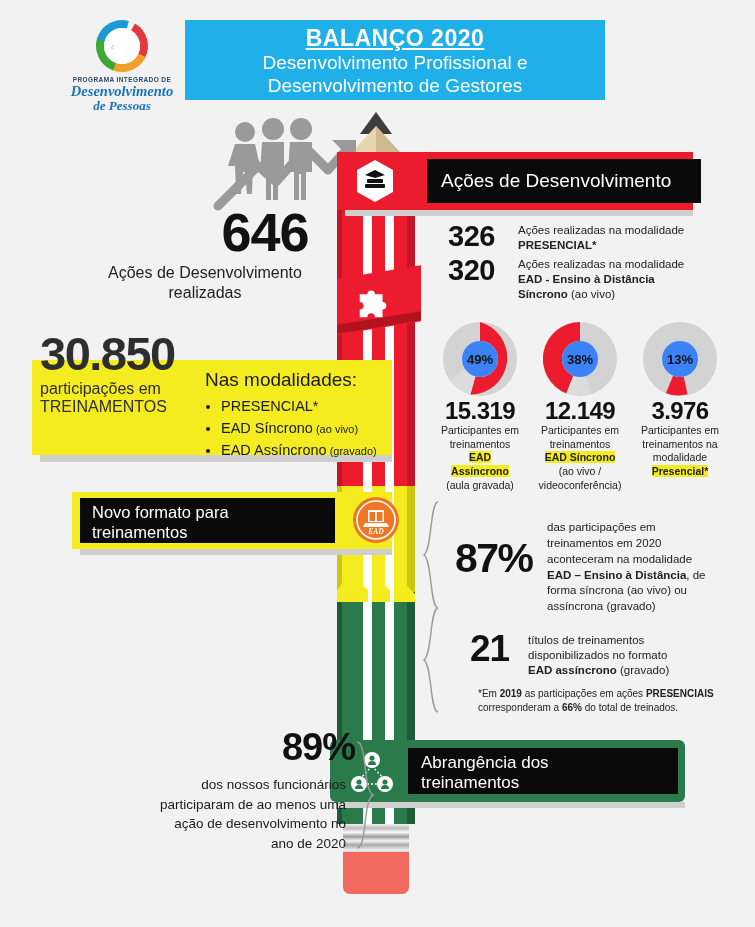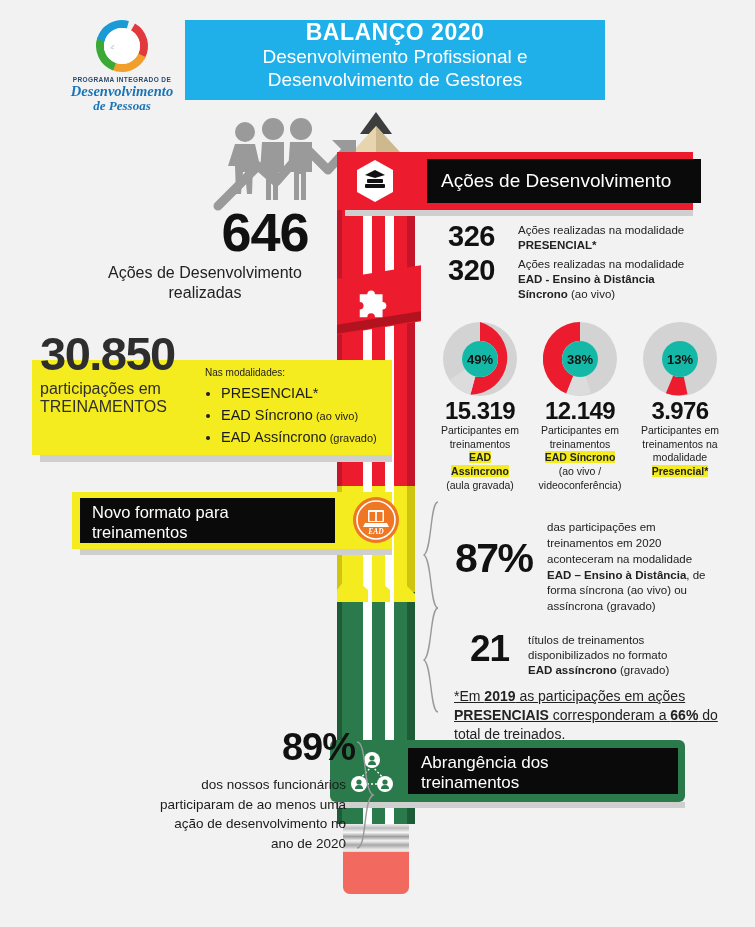--- a/index.html
+++ b/index.html
@@ -19,21 +19,21 @@
 
   
   #header-band{
     left:185px; top:20px; width:420px; height:80px;
     background:#1fb0ea;
     text-align:center;
     color:#ffffff;
   }
   #header-title{
     font-size:23px; font-weight:bold; letter-spacing:.5px;
-    margin-top:0; line-height:1.1;
+    margin-top:6px; line-height:1.1;text-decoration:underline;
   }
   .header-sub{
     font-size:19px; font-weight:300; line-height:1.22;
   }
 
   
   #logo-block{ left:62px; top:18px; width:120px; text-align:center; }
   #logo-ring{ margin:0 auto; display:block; }
   #logo-kicker{
     font-size:6.5px; font-weight:bold; letter-spacing:.4px;
@@ -135,21 +135,21 @@
   }
   .rs-txt{ font-size:11.5px; color:#222; line-height:1.28; padding-top:1px; }
   .rs-txt b{ font-weight:bold; }
 
   
   #donuts{ left:430px; top:322px; width:300px; height:170px; display:flex; }
   .donut-col{ width:100px; text-align:center; }
   .donut{ position:relative; width:74px; height:74px; margin:0 auto; }
   .donut-hole{
     position:absolute; left:19px; top:19px; width:36px; height:36px;
-    background:#14b8a6; border-radius:50%;
+    background:#3b82f6; border-radius:50%;
     display:flex; align-items:center; justify-content:center;
     font-size:13px; font-weight:bold; color:#111;
   }
   .donut-num{
     font-size:24px; font-weight:bold; color:#111; letter-spacing:-.6px;
     margin-top:2px; line-height:1.05;
   }
   .donut-cap{ font-size:10.5px; color:#222; line-height:1.3; margin-top:1px; }
   .hl{ background:#f5ec20; font-weight:bold; }
 
@@ -167,21 +167,21 @@
     letter-spacing:-1.5px; line-height:1;
   }
   #stat30850-cap{
     left:40px; top:380px; width:175px;
     font-size:16px; color:#2e2e2e; line-height:1.15;
   }
   #modalidades{
     left:205px; top:366px; width:190px;
     font-size:14.5px; color:#1b1b1b; line-height:1.45;
   }
-  #modalidades .mtitle{ font-size:10px; }
+  #modalidades .mtitle{ font-size:19px; }
   #modalidades ul{ margin:2px 0 0 0; padding-left:16px; }
   #modalidades li{ margin-bottom:1px; }
   #modalidades small{ font-size:11px; }
 
   
   #nf-yellow{
     left:72px; top:492px; width:320px; height:57px; background:#f5ec20;
   }
   #nf-shadow{ left:80px; top:549px; width:312px; height:6px; background:#cfcfcf; }
   #nf-label{
@@ -198,22 +198,22 @@
   
   #blk87{ left:455px; top:520px; width:270px; display:flex; }
   #num87{ font-size:41px; font-weight:bold; color:#111; letter-spacing:-1.5px; width:92px; flex:none; line-height:1.1; padding-top:16px;}
   #txt87{ font-size:11.5px; color:#222; line-height:1.38; }
 
   #blk21{ left:470px; top:630px; width:270px; display:flex; }
   #num21{ font-size:37px; font-weight:bold; color:#111; letter-spacing:-1px; width:58px; flex:none; line-height:1.05;}
   #txt21{ font-size:11.5px; color:#222; line-height:1.32; padding-top:3px;}
 
   #footnote{
-    left:454px; top:687px; width:265px;
-    font-size:14px; color:#222; line-height:1.35;text-decoration:underline;
+    left:478px; top:687px; width:265px;
+    font-size:10px; color:#222; line-height:1.35;
   }
 
   
   #green-band{
     left:330px; top:740px; width:355px; height:62px;
     background:#2b7a4b; border-radius:6px;
   }
   #green-shadow{ left:338px; top:802px; width:347px; height:6px; background:#cfcfcf; }
   #green-label{
     left:408px; top:748px; width:270px; height:46px;

